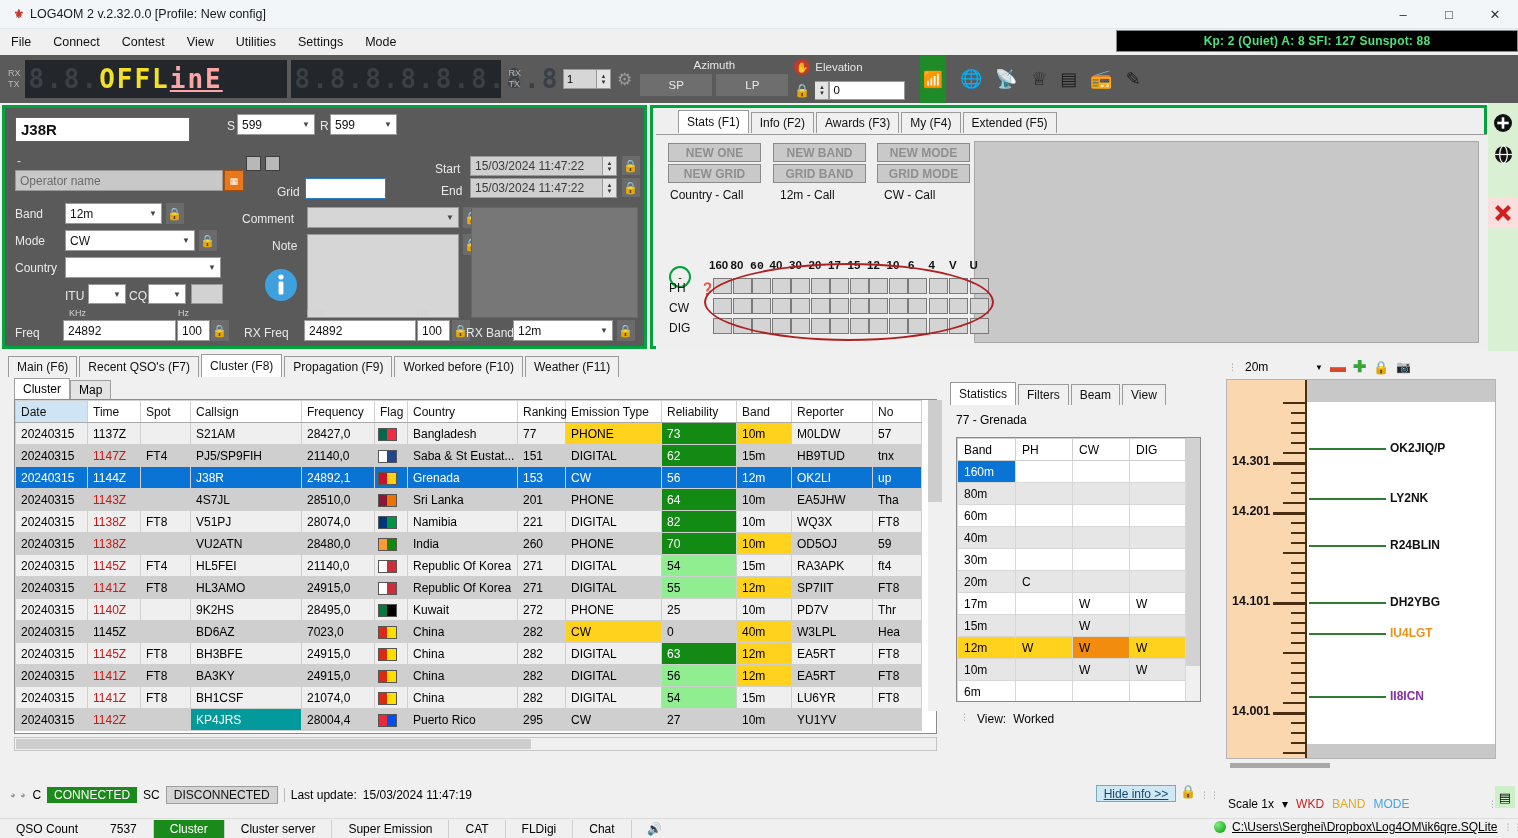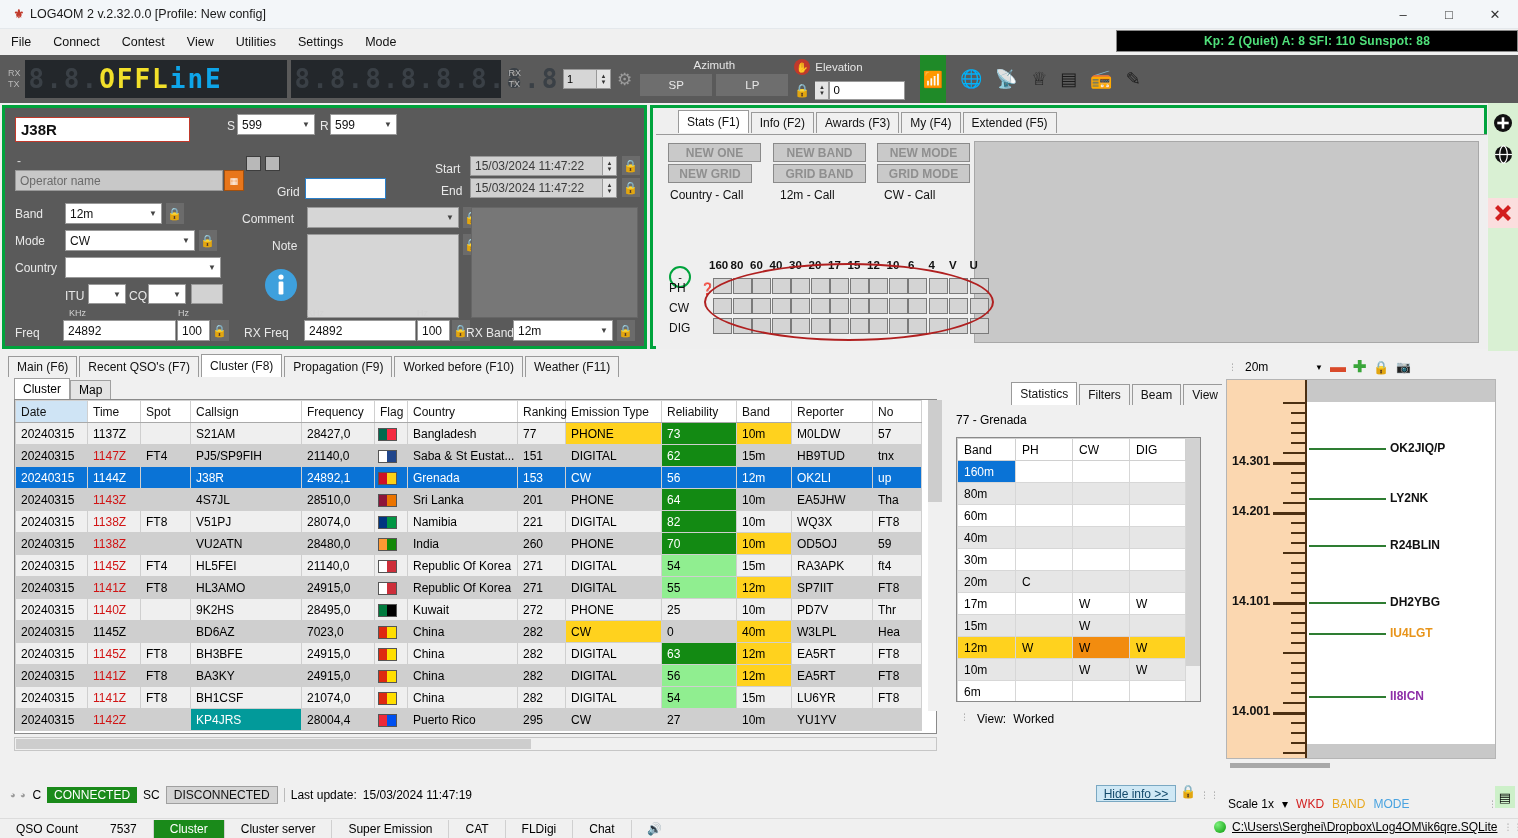--- a/index.html
+++ b/index.html
@@ -32,21 +32,21 @@
   
   #radiobar { height:48px; background:#5a5a5a; display:flex; align-items:center; position:relative; }
   .rxtx { font-size:9px; color:#b8b8b8; line-height:11px; padding:0 4px; }
   .lcd {
     background:#23272b; height:38px; display:flex; align-items:center; padding:0 4px;
     font-family:"DejaVu Sans Mono", monospace;
   }
   .seg { font-size:26px; letter-spacing:2px; font-weight:bold; }
   .seg.off { color:#3a4046; }
   .seg.y { color:#f2e02a; }
-  .seg.c { color:#0ea5e9; }
+  .seg.c { color:#fca5a5;text-decoration:underline; }
   .spin { width:34px; height:20px; background:#d6d6d6; border:1px solid #999; font-size:11px;
           padding-left:3px; display:flex; align-items:center; }
   .spinarrows { width:14px; height:20px; background:#e4e4e4; border:1px solid #999; border-left:0;
                 display:flex; flex-direction:column; align-items:center; justify-content:center;
                 font-size:6px; line-height:6px; color:#333; }
   .gear { font-size:17px; color:#9b9b9b; margin:0 6px; }
   .azbox { width:152px; height:46px; }
   .azlabel { text-align:center; color:#e6e6e6; font-size:11.5px; height:18px; line-height:18px; }
   .azbtns { display:flex; gap:4px; justify-content:center; }
   .azbtn { width:72px; height:22px; background:#6e6e6e; color:#e8e8e8; font-size:11.5px;
@@ -217,21 +217,21 @@
 </div>
 
 <div id="menubar">
   <div class="mi">File</div>
   <div class="mi">Connect</div>
   <div class="mi">Contest</div>
   <div class="mi">View</div>
   <div class="mi">Utilities</div>
   <div class="mi">Settings</div>
   <div class="mi">Mode</div>
-  <div id="solar">Kp: 2 (Quiet)  A: 8  SFI: 110 Sunspot: 88</div>
+  <div id="solar">Kp: 2 (Quiet)  A: 8  SFI: 127 Sunspot: 88</div>
 </div>
 
 <div id="radiobar">
   <div style="margin-left:4px;">
     <div class="rxtx">RX</div>
     <div class="rxtx">TX</div>
   </div>
   <div class="lcd" style="width:262px;">
     <span class="seg off">8.8.</span>
     <span class="seg y">OFFL</span>
@@ -408,39 +408,39 @@
       <div class="tab">My (F4)</div>
       <div class="tab">Extended (F5)</div>
     </div>
 
     <div class="statsbody">
       <div class="whitepane" style="left:318px;top:6px;width:505px;height:202px;background:#c8c8c8;"></div>
 
       <div class="nbtn" style="left:12px;top:8px;width:93px;">NEW ONE</div>
       <div class="nbtn" style="left:117px;top:8px;width:93px;">NEW BAND</div>
       <div class="nbtn" style="left:221px;top:8px;width:93px;">NEW MODE</div>
-      <div class="nbtn" style="left:12px;top:29px;width:84px;">NEW GRID</div>
+      <div class="nbtn" style="left:12px;top:29px;width:93px;">NEW GRID</div>
       <div class="nbtn" style="left:117px;top:29px;width:93px;">GRID BAND</div>
       <div class="nbtn" style="left:221px;top:29px;width:93px;">GRID MODE</div>
 
       <div class="nlbl" style="left:14px;top:53px;">Country - Call</div>
       <div class="nlbl" style="left:124px;top:53px;">12m - Call</div>
       <div class="nlbl" style="left:228px;top:53px;">CW - Call</div>
 
       <div class="circ" style="left:13px;top:131px;">-</div>
       <div style="position:absolute;left:44px;top:147px;font-size:12px;font-weight:bold;">❓</div>
 
       <div class="modelbl" style="left:13px;top:146px;">PH</div>
       <div class="modelbl" style="left:13px;top:166px;">CW</div>
       <div class="modelbl" style="left:13px;top:186px;">DIG</div>
 
       <div class="bandgrid" id="bandgrid" style="left:57px;top:126px;width:260px;height:82px;">
           <div class="bandnum" style="left: -4px; top: -2px;">160</div>
           <div class="bandnum" style="left: 17.5px; top: -2px;">80</div>
-          <div class="bandnum" style="left: 37px; top: -2px;">60</div>
+          <div class="bandnum" style="left: 37px; top: -2px; font-family: Liberation Mono, monospace;">60</div>
           <div class="bandnum" style="left: 56.5px; top: -2px;">40</div>
           <div class="bandnum" style="left: 76px; top: -2px;">30</div>
           <div class="bandnum" style="left: 95.5px; top: -2px;">20</div>
           <div class="bandnum" style="left: 115px; top: -2px;">17</div>
           <div class="bandnum" style="left: 134.5px; top: -2px;">15</div>
           <div class="bandnum" style="left: 154px; top: -2px;">12</div>
           <div class="bandnum" style="left: 173.5px; top: -2px;">10</div>
           <div class="bandnum" style="left: 195px; top: -2px;">6</div>
           <div class="bandnum" style="left: 215.5px; top: -2px;">4</div>
           <div class="bandnum" style="left: 236px; top: -2px;">V</div>
@@ -781,21 +781,21 @@
   </div>
   <div id="vsb">
       <div class="thumb"></div>
     </div>
   <div id="hsb">
       <div class="thumb"></div>
     </div>
 </div>
 
 <div id="statsright">
-  <div class="tabs" style="position:relative;left:14px;top:0;justify-content:flex-end;">
+  <div class="tabs" style="position:relative;left:0;top:0;">
     <div class="tab active">Statistics</div>
     <div class="tab">Filters</div>
     <div class="tab">Beam</div>
     <div class="tab">View</div>
   </div>
   <div style="margin-top:8px;margin-left:6px;font-size:12px;">77 - Grenada</div>
   <div style="position:relative;margin-top:10px;margin-left:6px;width:245px;height:265px;border:1px solid #8a8a8a;background:#fff;overflow:hidden;">
     <table class="bandstats">
       <colgroup>
           <col style="width:58px">

